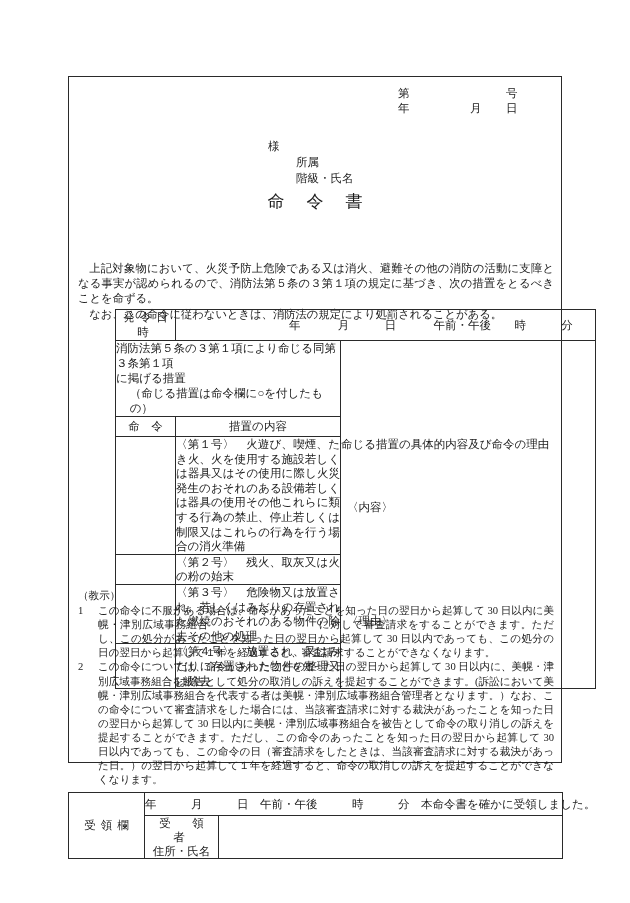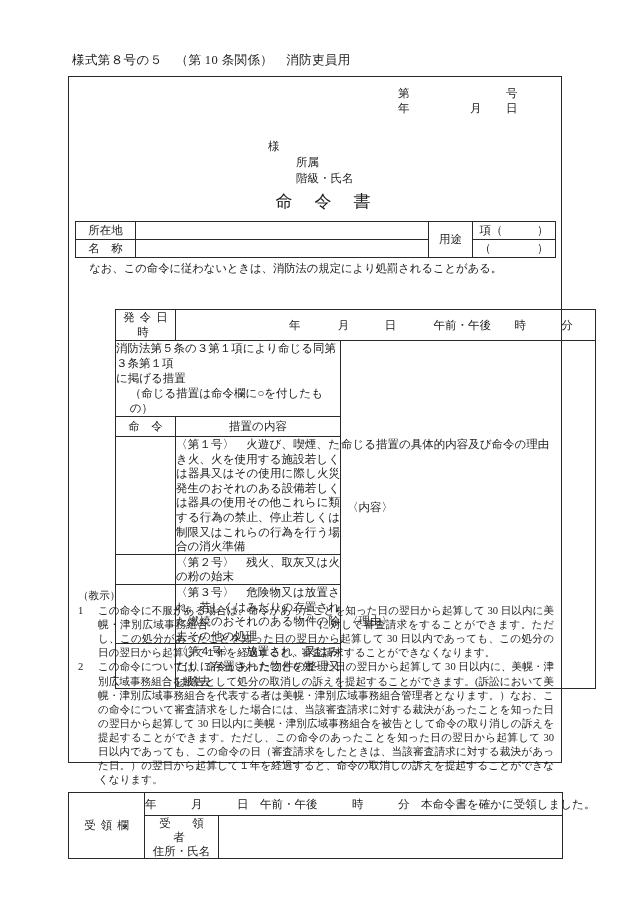--- a/index.html
+++ b/index.html
@@ -71,21 +71,21 @@
   }
   .addressee .sama { display:block; }
   .addressee .issuer {
     margin-left: 28px;
     display: block;
   }
 
   
   .doc-title {
     position: absolute;
-    left: 76px;
+    left: 68px;
     top: 190px;
     width: 494px;
     text-align: center;
     font-size: 17px;
     letter-spacing: 22px;
     text-indent: 22px;
     font-weight: normal;
   }
 
   
@@ -207,21 +207,20 @@
     height: 22px;
     white-space: nowrap;
   }
   .recv-blank { height: 30px; }
 </style>
 </head>
 <body>
 
 <div class="page">
 
-  <div class="form-no">様式第８号の５　（第 10 条関係）　消防吏員用</div>
 
   <div class="outer-frame"></div>
 
   <div class="doc-meta">
     <div class="row">
       <span class="c1">第</span>
       <span class="c2"></span>
       <span class="c3">号</span>
     </div>
     <div class="row">
@@ -232,43 +231,23 @@
   </div>
 
   <div class="addressee">
     <span class="sama">様</span>
     <span class="issuer">所属</span>
     <span class="issuer">階級・氏名</span>
   </div>
 
   <div class="doc-title">命令書</div>
 
-  <table class="grid prop-table">
-    <colgroup>
-      <col style="width:60px">
-        <col style="width:293px">
-        <col style="width:44px">
-        <col style="width:83px">
-    </colgroup>
-    <tbody>
-      <tr>
-        <td class="lbl-c">所在地</td>
-        <td></td>
-        <td class="lbl-c" rowspan="2">用途</td>
-        <td class="lbl-c">項（　　　）</td>
-      </tr>
-      <tr>
-        <td class="lbl-c">名　称</td>
-        <td></td>
-        <td class="lbl-c">（　　　　）</td>
-      </tr>
-    </tbody>
-  </table>
 
   <div class="lead">
+    <p>上記対象物において、火災予防上危険である又は消火、避難その他の消防の活動に支障となる事実が認められるので、消防法第５条の３第１項の規定に基づき、次の措置をとるべきことを命ずる。</p>
     <p>なお、この命令に従わないときは、消防法の規定により処罰されることがある。</p>
   </div>
 
   <table class="grid order-table">
     <colgroup>
       <col style="width:60px">
         <col style="width:165px">
         <col style="width:255px">
     </colgroup>
     <tbody>

